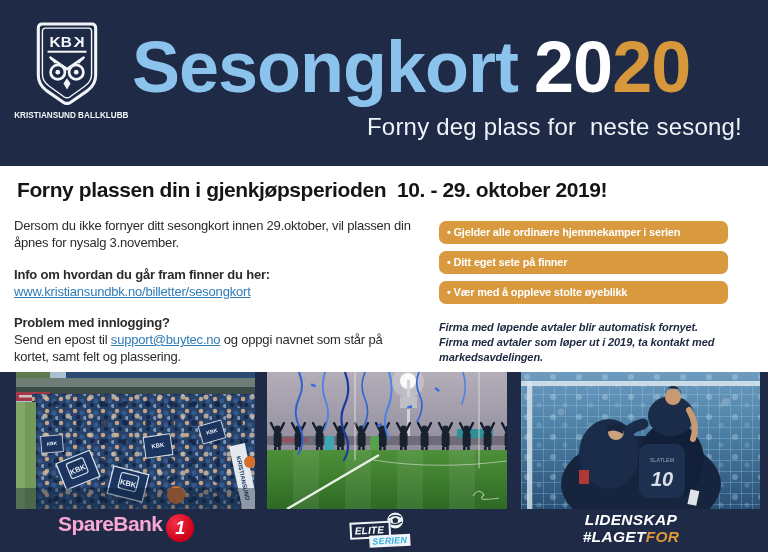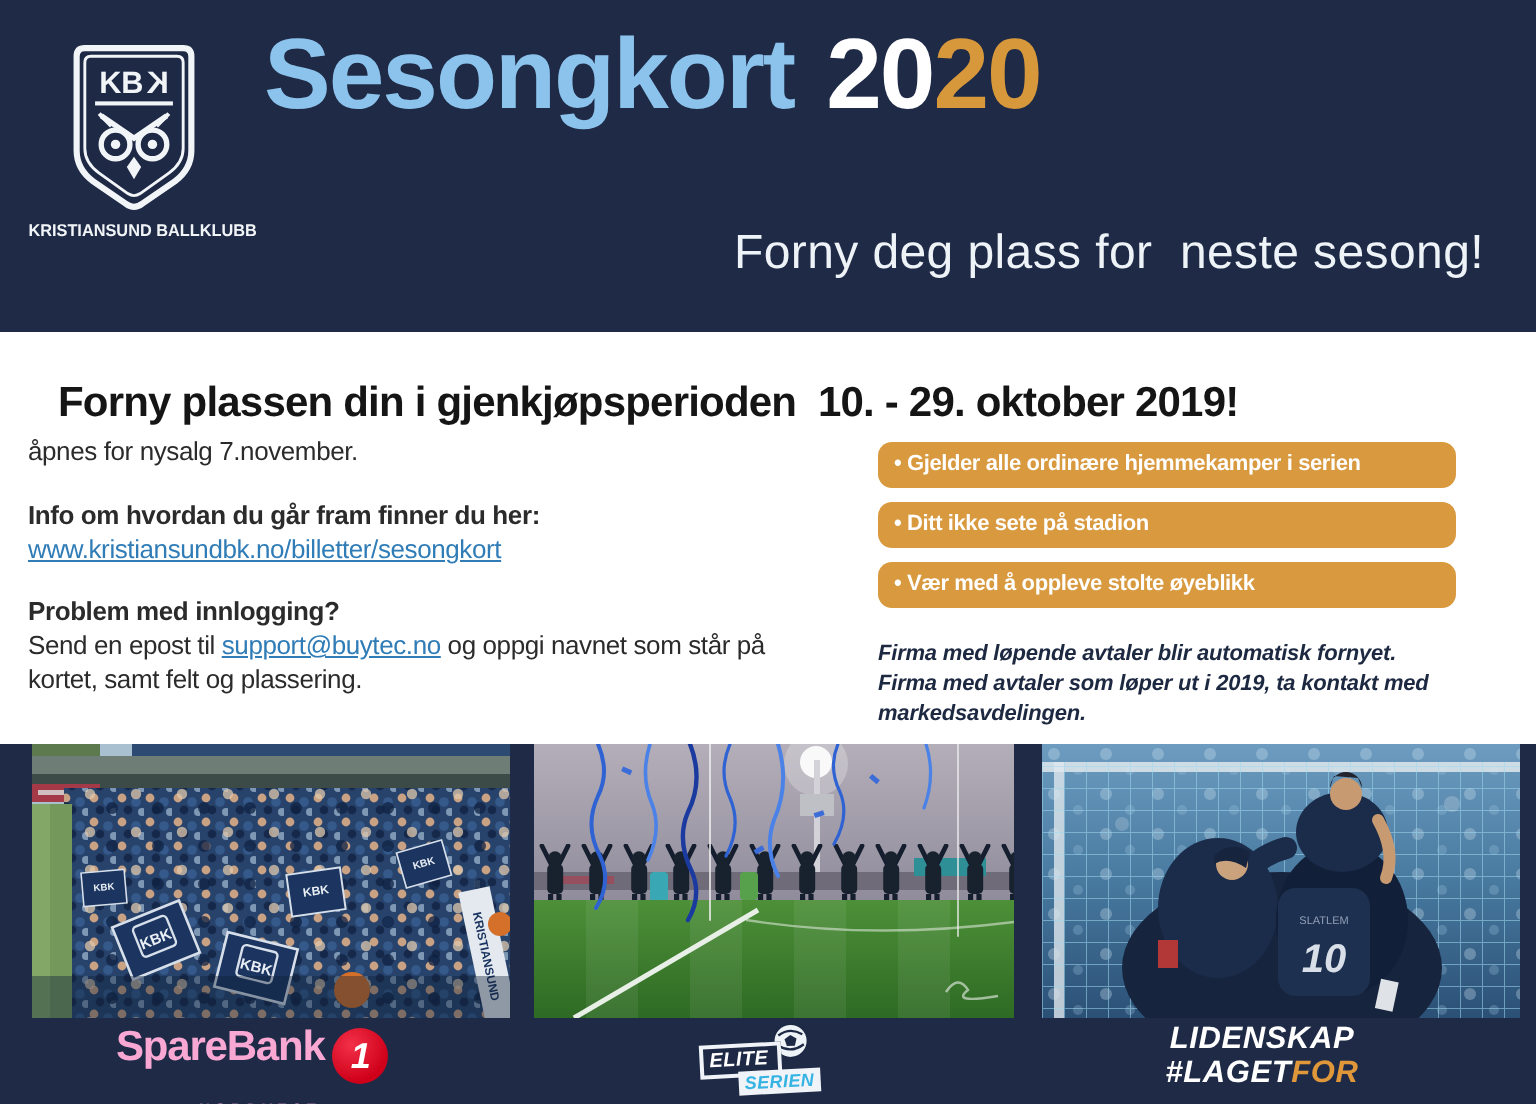--- a/index.html
+++ b/index.html
@@ -11,34 +11,34 @@
   }
   
   .logo-block{position:absolute;left:12px;top:22px;width:110px;}
   .shield{display:block;margin:0 auto;}
   .club-name{
     position:absolute;left:0;top:88px;width:110px;text-align:center;
     color:#f2f5f8;font-size:8.5px;font-weight:bold;letter-spacing:0;
     white-space:nowrap;transform:scaleX(.96);transform-origin:center;
   }
   .title{
-    position:absolute;left:132px;top:10px;white-space:nowrap;
-    font-size:50px;font-weight:bold;letter-spacing:-1px;line-height:1.1;
+    position:absolute;left:132px;top:28px;white-space:nowrap;
+    font-size:72px;font-weight:bold;letter-spacing:-1px;line-height:1.1;
   }
   .title .word{color:#8cc3ec;margin-right:16px;}
   .title .yr-w{color:#ffffff;}
   .title .yr-o{color:#d7983c;}
   .subtitle{
     position:absolute;right:26px;top:113px;color:#eef3f8;
     font-size:24px;letter-spacing:.2px;white-space:pre;
   }
   
   .main-white{position:absolute;left:0;top:166px;width:768px;height:206px;background:#ffffff;}
   .heading{
-    position:absolute;left:14px;top:9px;margin:15px;color:#151515;
+    position:absolute;left:14px;top:9px;margin:3px;color:#151515;
     font-size:21px;font-weight:bold;letter-spacing:-.4px;white-space:pre;
   }
   .left-col{
     position:absolute;left:14px;top:51px;width:448px;
     color:#2b2b2b;font-size:13px;line-height:17px;letter-spacing:-.2px;
   }
   .left-col .line{white-space:nowrap;}
   .para1{margin:0 0 15px 0;}
   .bold-label{font-weight:bold;}
   a.link{color:#2f7cb7;text-decoration:underline;cursor:pointer;}
@@ -116,34 +116,35 @@
   <div class="title">
     <span class="word">Sesongkort</span><span class="yr-w">20</span><span class="yr-o">20</span>
   </div>
   <div class="subtitle">Forny deg plass for  neste sesong!</div>
 
   <div class="main-white">
     <h1 class="heading">Forny plassen din i gjenkjøpsperioden  10. - 29. oktober 2019!</h1>
 
     <div class="left-col">
       <div class="para1">
-        <div class="line">åpnes for nysalg 7.november.</div>
+        <div class="line">Dersom du ikke fornyer ditt sesongkort innen 29.oktober, vil plassen din</div>
+        <div class="line">åpnes for nysalg 3.november.</div>
       </div>
       <div class="bold-label line">Info om hvordan du går fram finner du her:</div>
       <div class="info-link-row line">
         <a class="link">www.kristiansundbk.no/billetter/sesongkort</a>
       </div>
       <div class="bold-label line">Problem med innlogging?</div>
       <div class="line"><span>Send en epost til </span><a class="link">support@buytec.no</a><span> og oppgi navnet som står på</span></div>
       <div class="line">kortet, samt felt og plassering.</div>
     </div>
 
     <div class="right-col">
       <div class="pill">• Gjelder alle ordinære hjemmekamper i serien</div>
-      <div class="pill">• Ditt ikke sete på stadion</div>
+      <div class="pill">• Ditt eget sete på finner</div>
       <div class="pill">• Vær med å oppleve stolte øyeblikk</div>
       <div class="note">
         <div>Firma med løpende avtaler blir automatisk fornyet.</div>
         <div>Firma med avtaler som løper ut i 2019, ta kontakt med markedsavdelingen.</div>
       </div>
     </div>
   </div>
 
   <div class="photo photo-1" aria-label="KBK fans with flags in the stands">
     <svg width="239" height="137" viewBox="0 0 239 137">

